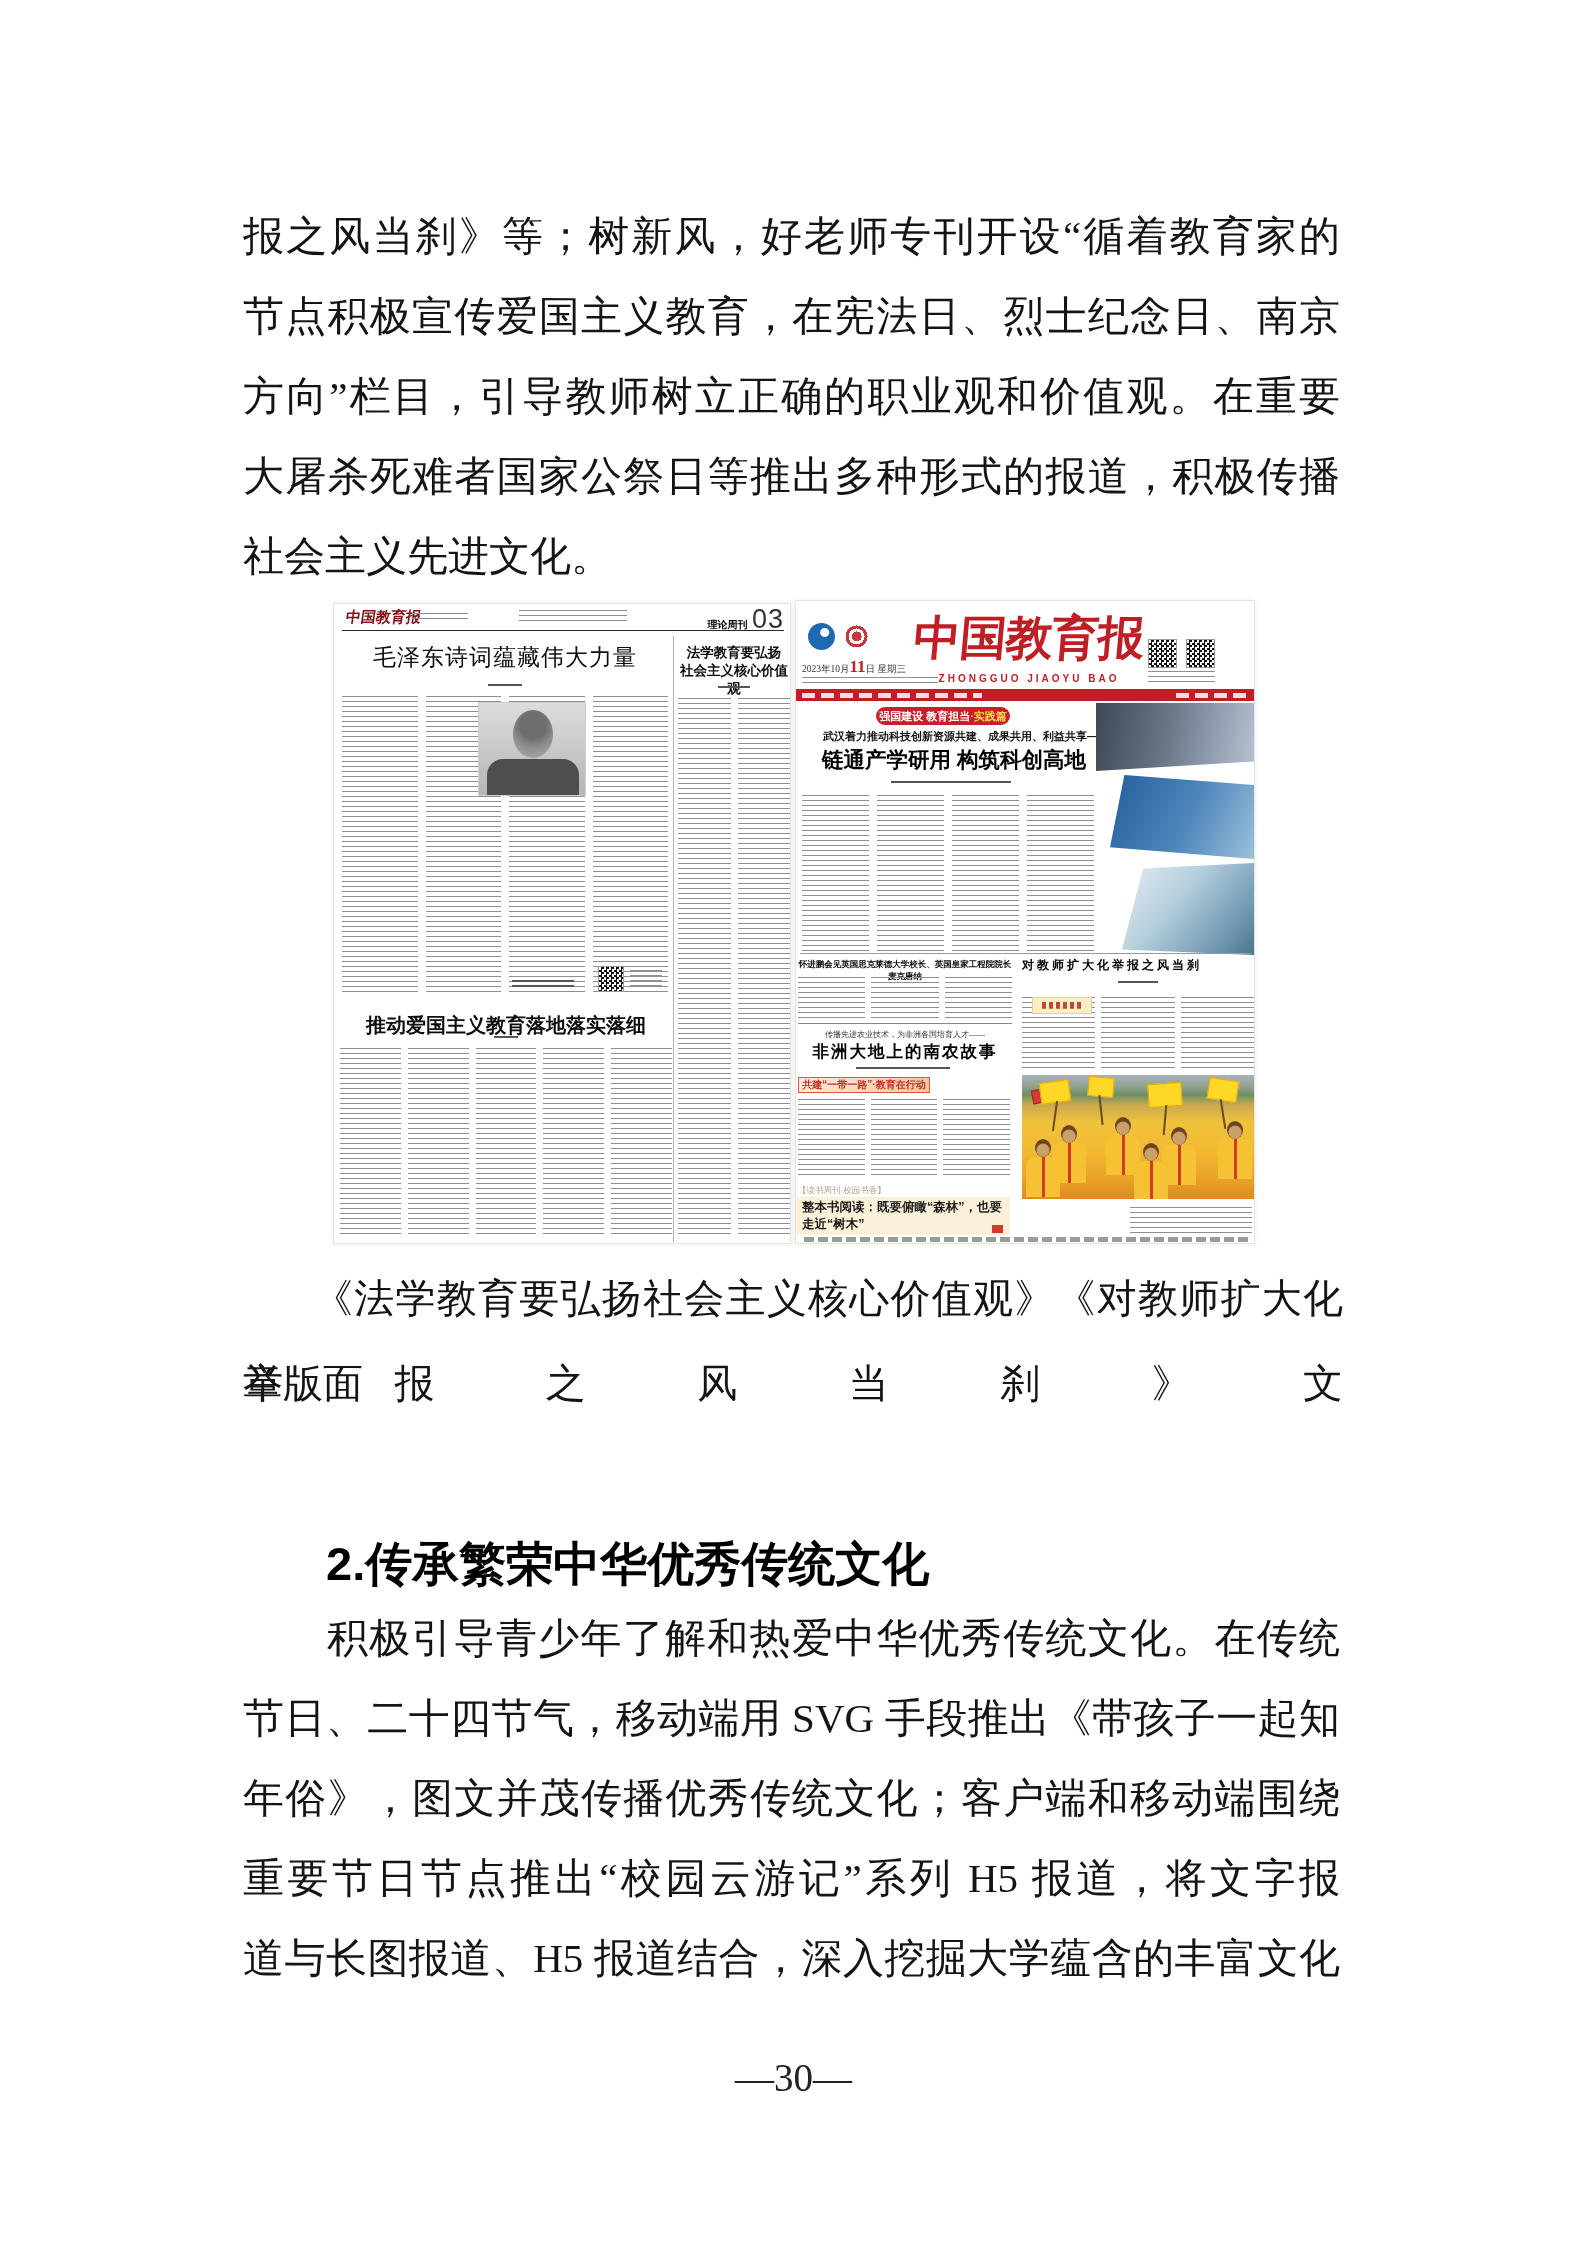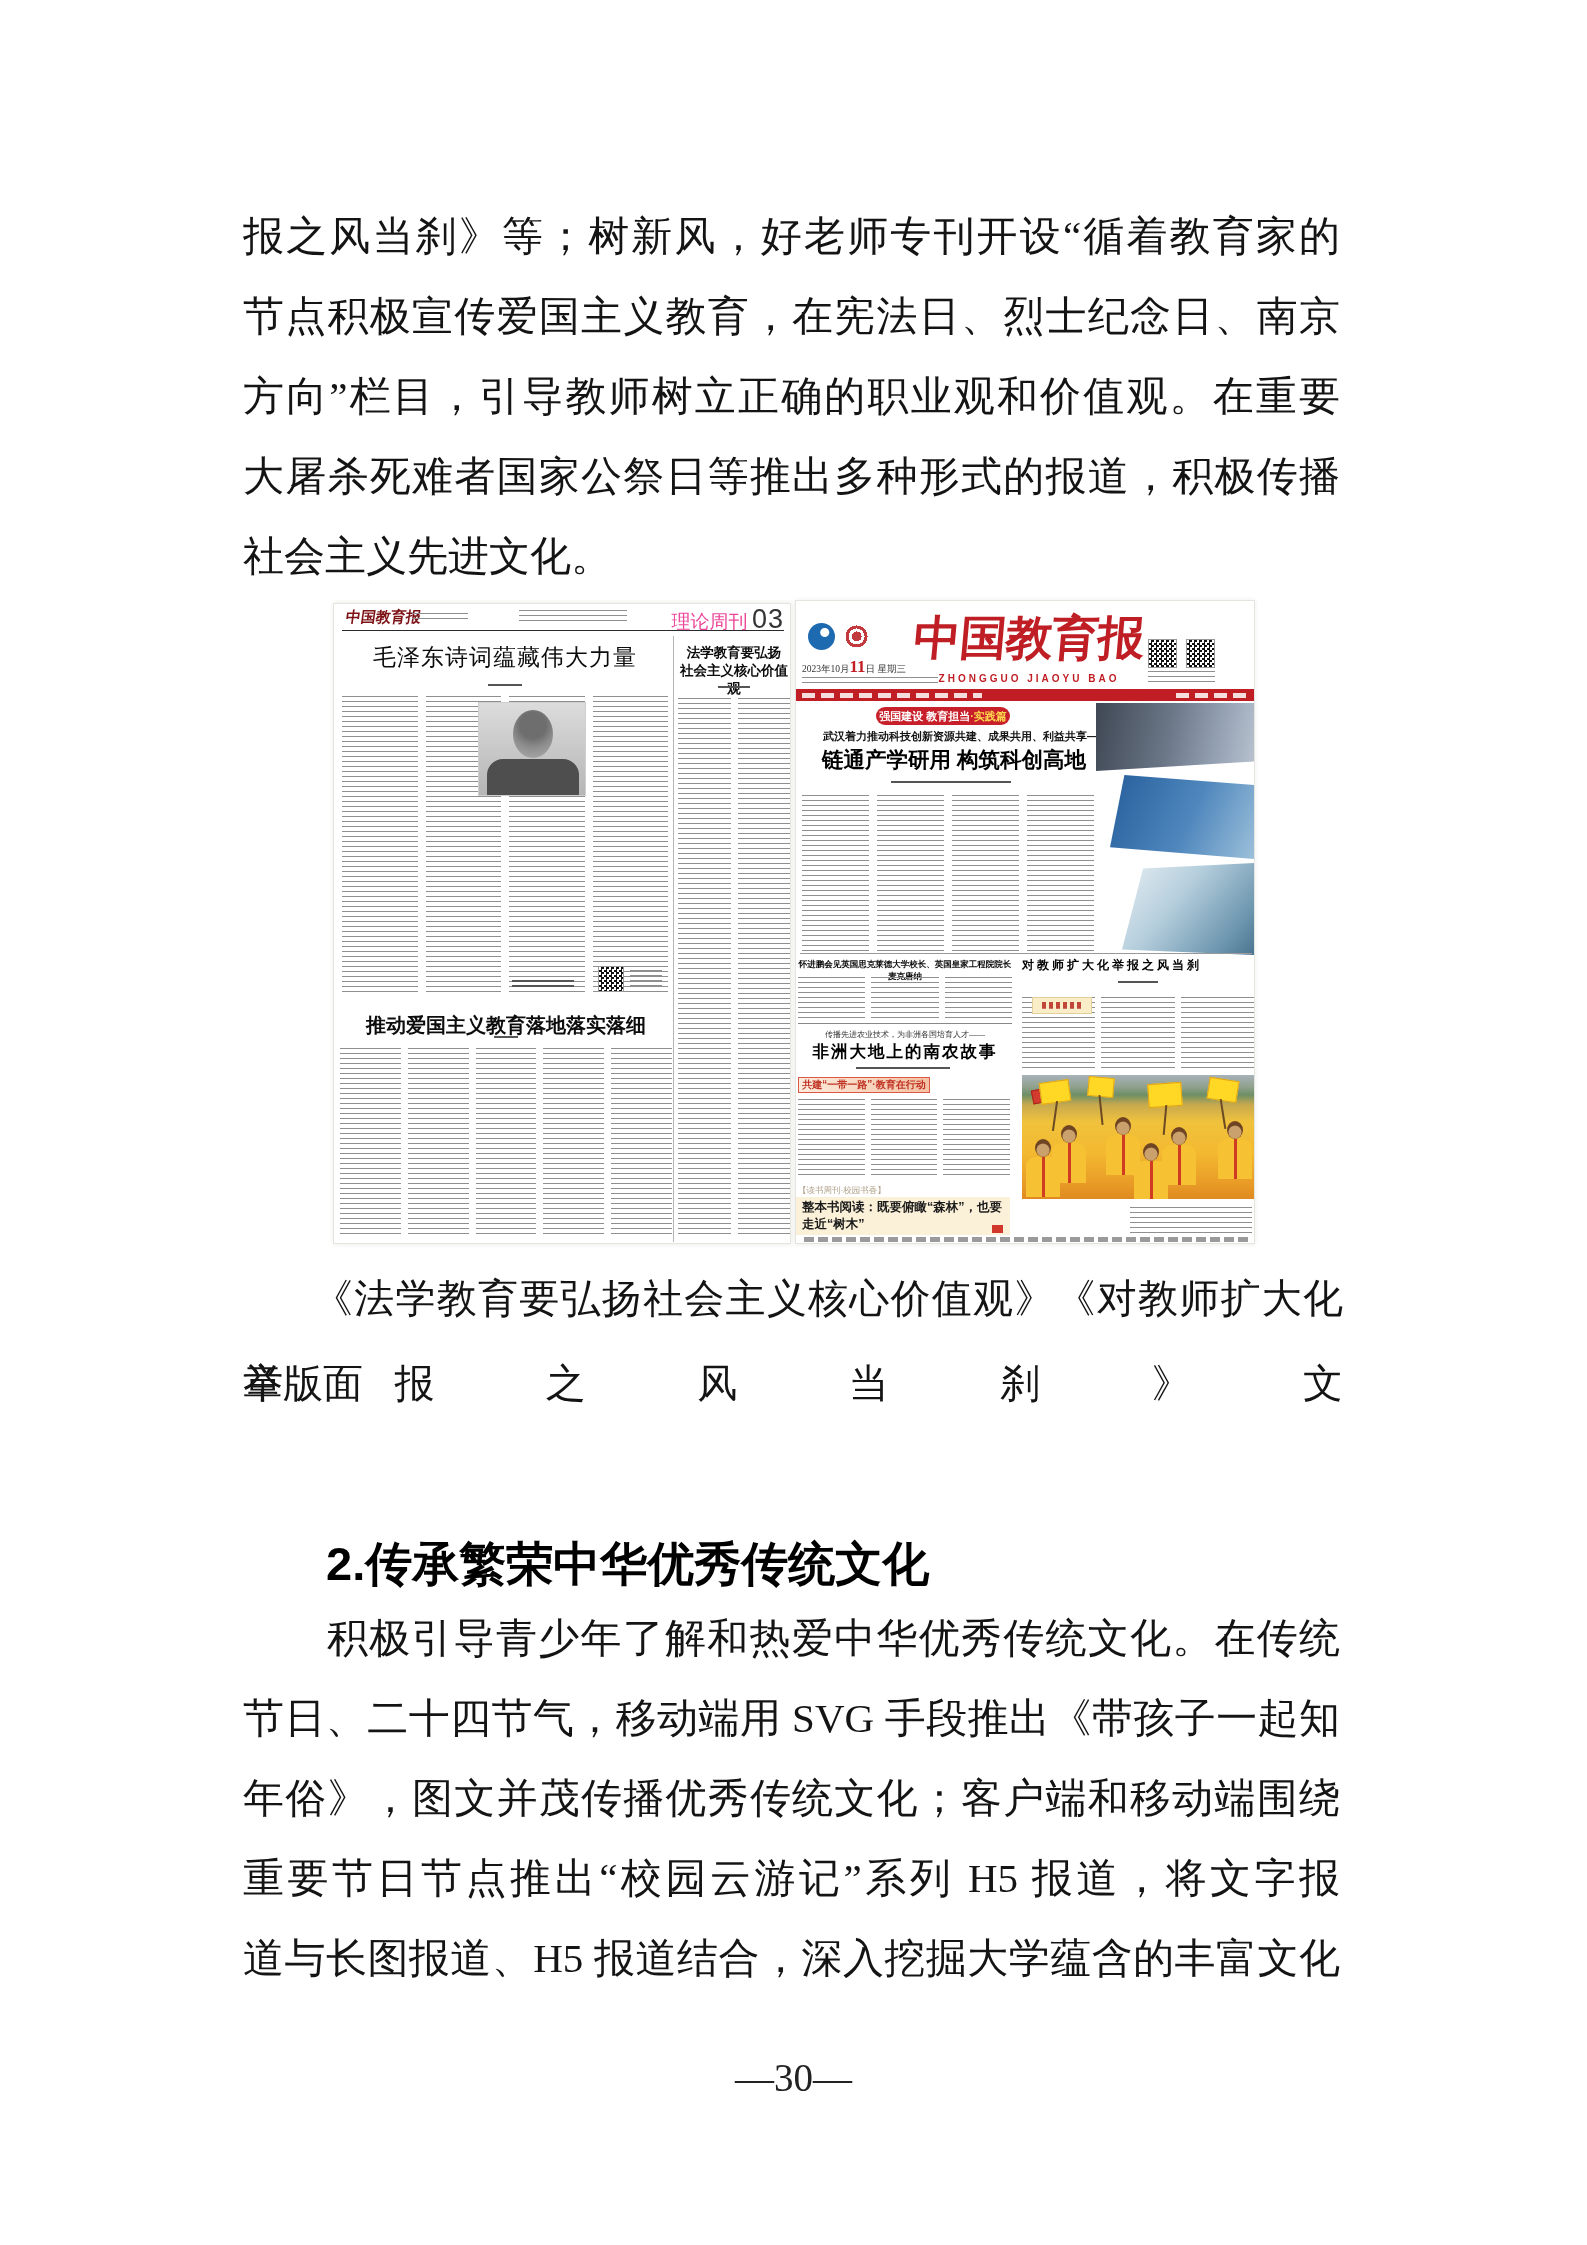--- a/index.html
+++ b/index.html
@@ -32,21 +32,21 @@
   .sim-dark { background-image:repeating-linear-gradient(180deg,#555 0 1.6px,transparent 1.6px 5px); }
   .cols { position:absolute; display:flex; }
   .cols > div { flex:1; }
   .qr { border:1px solid #999; background:conic-gradient(#111 0 25%,#fff 0 50%,#111 0 75%,#fff 0) 0 0/5px 5px; }
   .center { text-align:center; }
 
   
   .lp-brand { left:12px; top:4px; font-size:15px; font-weight:bold; color:#7d1216; transform:skewX(-8deg); }
   .lp-rule { left:8px; top:26px; width:442px; border-top:1.5px solid #2a2a2a; }
   .lp-section { left:300px; top:0px; width:150px; text-align:right; }
-  .lp-section .sec { font-size:19px; font-weight:normal; color:#ec4899; }
+  .lp-section .sec { font-size:10px; font-weight:bold; color:#000000; }
   .lp-section .no { font-size:27px; font-weight:400; color:#333; letter-spacing:1px; }
   .mao-art { left:6px; top:32px; width:330px; height:366px; }
   .mao-hl { left:0; top:6px; width:330px; font-size:23px; font-weight:normal; letter-spacing:1px; color:#0c0c0c; }
   .mao-photo { left:138px; top:66px; width:108px; height:94px; background:linear-gradient(180deg,#dcdcdc,#b5b5b5); overflow:hidden; border:1px solid #cfcfcf; }
   .mao-head { position:absolute; left:34px; top:7px; width:40px; height:48px; border-radius:50%;
               background:radial-gradient(circle at 50% 32%,#6e6e6e 0 13px,#8d8d8d 22px,#a6a6a6 34px); }
   .mao-torso { position:absolute; left:8px; bottom:0; width:92px; height:36px; background:#4e4e4e; border-radius:16px 16px 0 0; }
   .pat-art { left:4px; top:402px; width:336px; height:236px; }
   .pat-hl { left:0; top:6px; width:336px; font-size:20px; font-weight:bold; color:#0c0c0c; }
   .law-art { left:344px; top:36px; width:112px; height:602px; }

